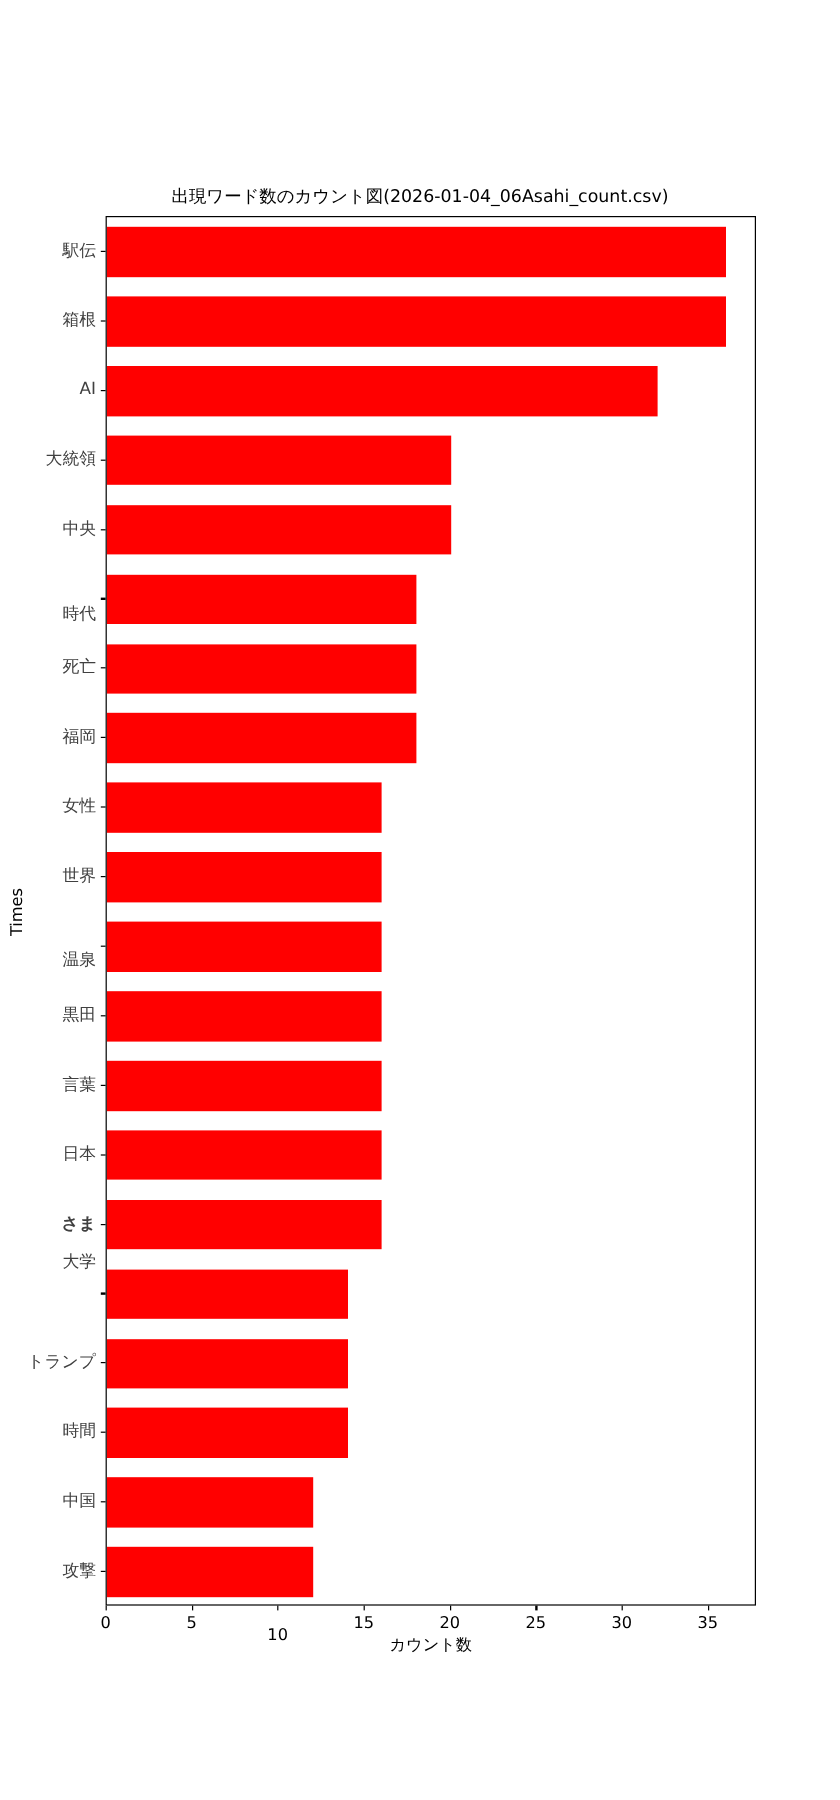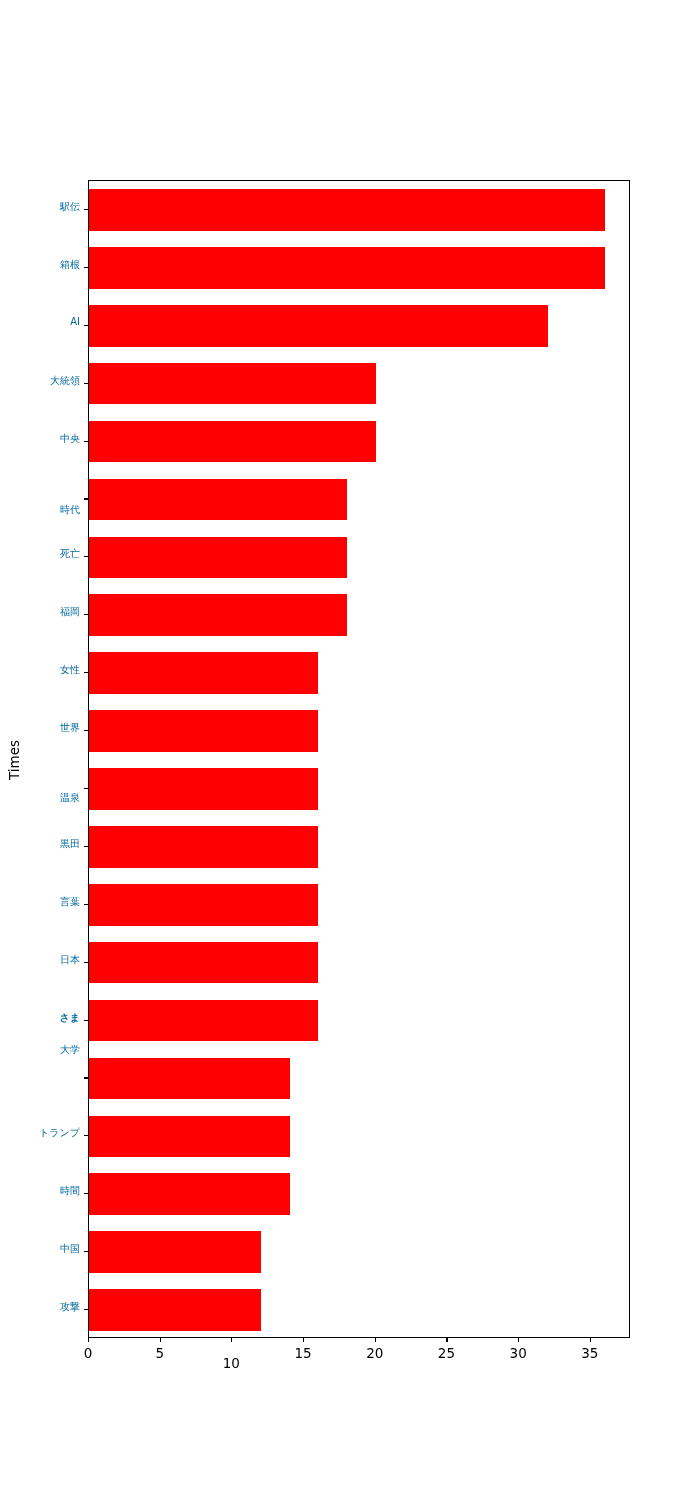--- a/index.html
+++ b/index.html
@@ -61,22 +61,22 @@
   .bar {
     position: absolute;
     left: 0;
     background: #ff0000;
   }
 
   
   .ytick-label {
     position: absolute;
     right: 702px; 
-    font-size: 10px;
-    color: #0369a1;
+    font-size: 14px;
+    color: #404040;
     white-space: nowrap;
   }
   .ytick-mark {
     position: absolute;
     width: 4px;
     height: 1.1px;
     background: #000000;
   }
 
   
@@ -117,20 +117,21 @@
     white-space: nowrap;
     transform: rotate(-90deg);
     transform-origin: center center;
   }
 </style>
 </head>
 <body>
 
 <div id="figure">
 
+  <div id="chart-title">出現ワード数のカウント図(2026-01-04_06Asahi_count.csv)</div>
 
   <div id="plot-area">
     <div id="bars-layer">
         <div class="bar" style="background: rgb(255, 0, 0); width: 516.19px; height: 41.688px; top: 8.106px;"></div>
         <div class="bar" style="background: rgb(255, 0, 0); width: 516.19px; height: 41.688px; top: 66.006px;"></div>
         <div class="bar" style="background: rgb(255, 0, 0); width: 458.836px; height: 41.688px; top: 123.906px;"></div>
         <div class="bar" style="background: rgb(255, 0, 0); width: 286.772px; height: 41.688px; top: 181.806px;"></div>
         <div class="bar" style="background: rgb(255, 0, 0); width: 286.772px; height: 41.688px; top: 239.706px;"></div>
         <div class="bar" style="background: rgb(255, 0, 0); width: 258.095px; height: 41.688px; top: 297.606px;"></div>
         <div class="bar" style="background: rgb(255, 0, 0); width: 258.095px; height: 41.688px; top: 355.506px;"></div>
@@ -204,15 +205,16 @@
       <div class="xtick-mark" style="left: 374.772px; top: 1338px;"></div>
       <div class="xtick-label" style="left: 354.772px; width: 40px; top: 1345px;">20</div>
       <div class="xtick-mark" style="left: 446.466px; top: 1338px;"></div>
       <div class="xtick-label" style="left: 426.466px; width: 40px; top: 1345px;">25</div>
       <div class="xtick-mark" style="left: 518.159px; top: 1338px;"></div>
       <div class="xtick-label" style="left: 498.159px; width: 40px; top: 1345px;">30</div>
       <div class="xtick-mark" style="left: 589.852px; top: 1338px;"></div>
       <div class="xtick-label" style="left: 569.852px; width: 40px; top: 1345px;">35</div>
     </div>
 
+  <div id="xaxis-title">カウント数</div>
   <div id="yaxis-title">Times</div>
 
 </div>
 
 </body></html>

